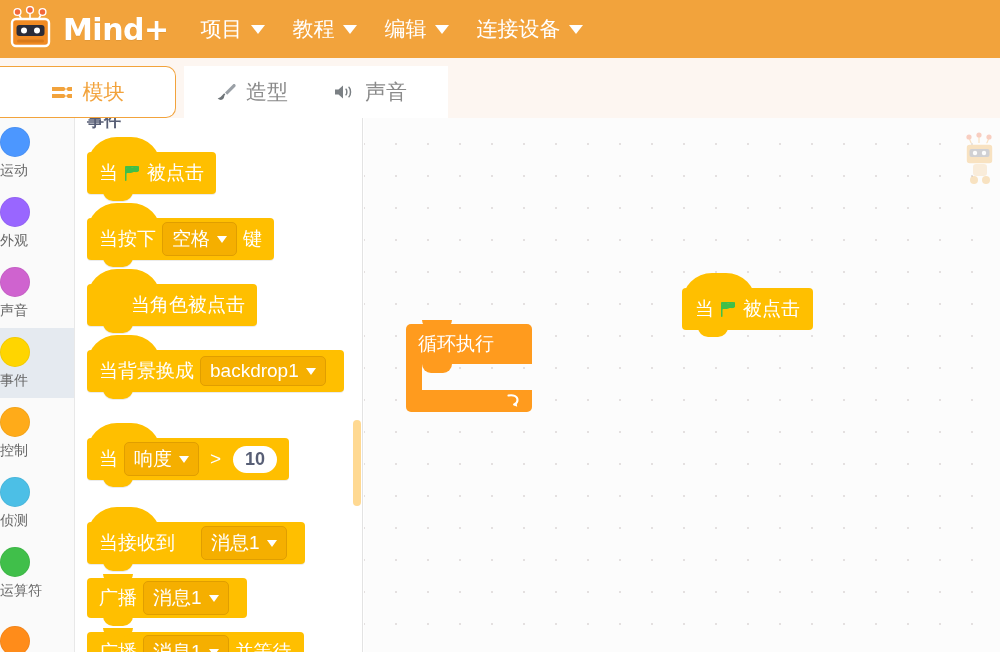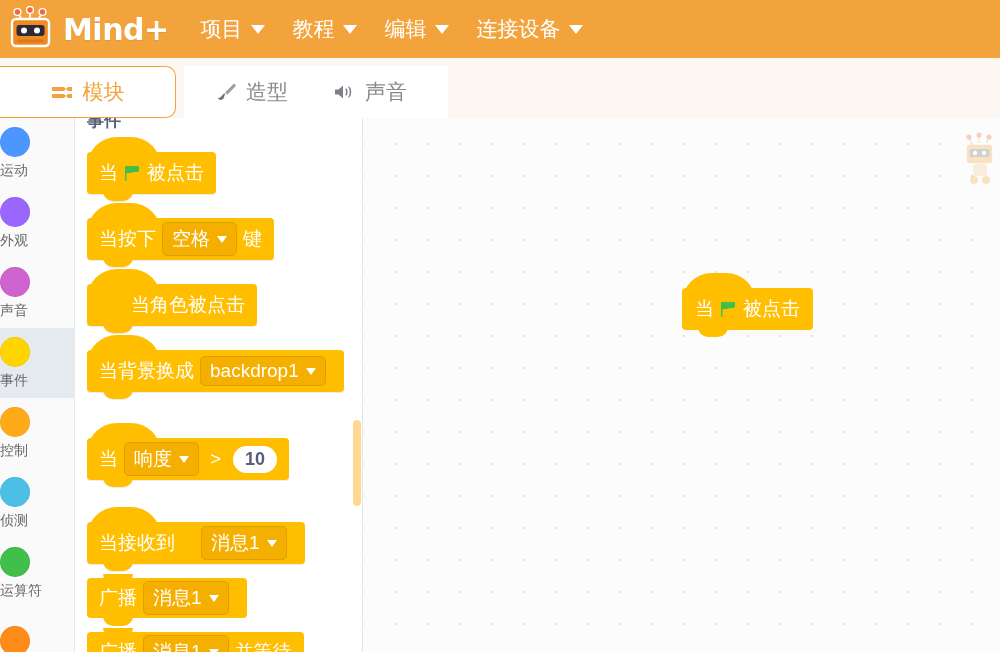--- a/index.html
+++ b/index.html
@@ -428,20 +428,33 @@
       <circle cx="26" cy="7" r="2.6" fill="#F2683C"></circle>
       <rect x="3" y="14" width="27" height="20" rx="3.5" fill="#F0A83B" stroke="#fff" stroke-width="1.6"></rect>
       <rect x="6.5" y="19" width="20" height="8" rx="2" fill="#6E6E78"></rect>
       <circle cx="12" cy="23" r="2.2" fill="#ffffff"></circle>
       <circle cx="21" cy="23" r="2.2" fill="#ffffff"></circle>
       <rect x="10" y="34" width="14" height="12" rx="3" fill="#F5C98E"></rect>
       <circle cx="11" cy="50" r="4" fill="#F0A83B"></circle>
       <circle cx="23" cy="50" r="4" fill="#F0A83B"></circle>
     </svg>
 
+    <div class="forever">
+      <div class="c-notch-top"></div>
+      <div class="c-top">
+        <span>循环执行</span>
+      </div>
+      <div class="c-arm"></div>
+      <div class="c-inner-notch"></div>
+      <div class="c-bottom"></div>
+      <svg class="loop-arrow" viewBox="0 0 17 17">
+        <path d="M3.5 3.5c4.5-1 9 .5 9 4.5 0 2.4-1.6 3.8-3.4 4.4" stroke="#ffffff" stroke-width="2.1" fill="none" stroke-linecap="round"></path>
+        <path d="M11.6 10.3 8.6 13.2l3.6 1.6z" fill="#ffffff"></path>
+      </svg>
+    </div>
 
     <div class="ws-hat">
       <span>当</span>
       <svg class="flag" viewBox="0 0 19 19">
         <path d="M3 2h13c-2 2-4 .5-6.5 1.5C7 4.5 5 3.6 3 4.4z" fill="#3FBF4A"></path>
         <path d="M3 4.4c2-.8 4 .1 6.5-.9C12 2.5 14 4 16 2v5c-2 2-4 .5-6.5 1.5C7 9.5 5 8.6 3 9.4z" fill="#3FBF4A"></path>
         <rect x="2" y="2" width="1.5" height="15" rx=".7" fill="#3FBF4A"></rect>
       </svg>
       <span>被点击</span>
     </div>

